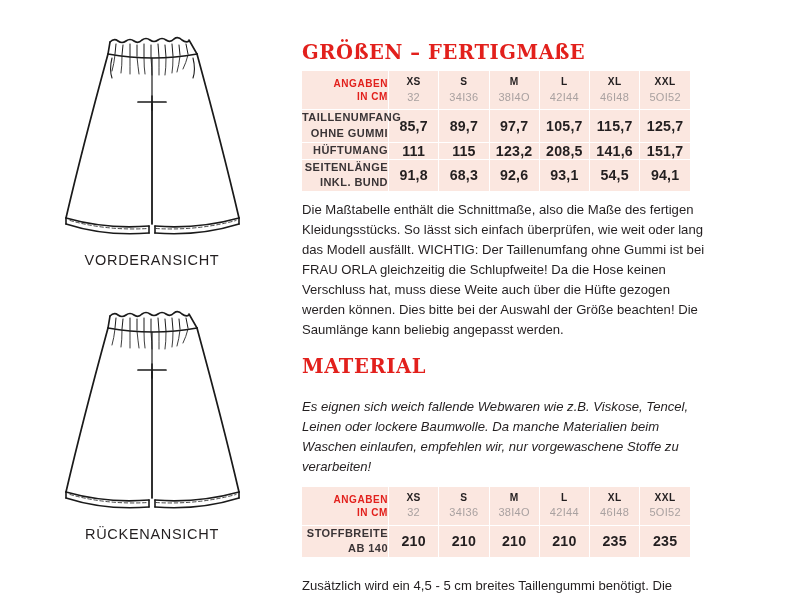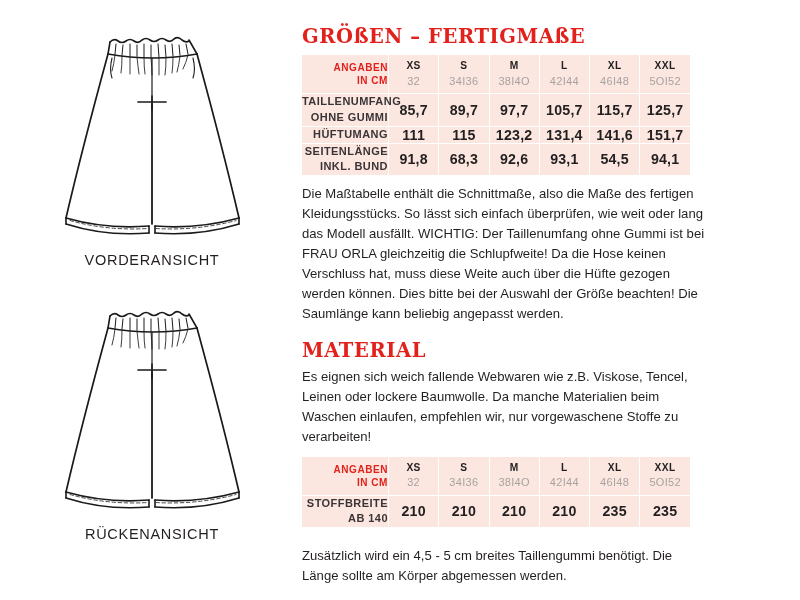--- a/index.html
+++ b/index.html
@@ -57,21 +57,21 @@
     top: 26px;
     width: 480px;
   }
 
   h2.section-head {
     font-family: "DejaVu Serif", "Liberation Serif", serif;
     font-weight: bold;
     color: #e2201c;
     font-size: 19.5px;
     letter-spacing: 0.6px;
-    margin: 0 0 8px 0;
+    margin: 16px 0 8px 0;
     line-height: 1.1;
   }
   h2.section-head.material { margin-top: 16px; margin-bottom: 3px; }
 
   
   table.size-table {
     border-collapse: collapse;
     width: 388px;
     background: #fbe7e0;
     table-layout: fixed;
@@ -135,21 +135,21 @@
 
   
   p.body-text {
     font-size: 13.1px;
     line-height: 1.53;
     color: #231f20;
     margin: 9px 0 0 0;
     width: 404px;
     letter-spacing: 0.01px;
   }
-  p.body-text.tight { margin-top: 5px; }
+  p.body-text.tight { margin-top: 19px; font-style: italic; }
   p.body-text.after-table { margin-top: 19px; }
 </style>
 </head>
 <body>
 
 <div class="page">
 
   <div class="illus-col">
 
     <div class="illus-block front">
@@ -325,21 +325,21 @@
           <td class="val-col">125,7</td>
         </tr>
 
         <tr>
           <td class="lbl-col">
             <span>HÜFTUMANG</span>
           </td>
           <td class="val-col">111</td>
           <td class="val-col">115</td>
           <td class="val-col">123,2</td>
-          <td class="val-col">131,4</td>
+          <td class="val-col">208,5</td>
           <td class="val-col">141,6</td>
           <td class="val-col">151,7</td>
         </tr>
 
         <tr>
           <td class="lbl-col">
             <span>SEITENLÄNGE</span><br>
             <span>INKL. BUND</span>
           </td>
           <td class="val-col">91,8</td>

